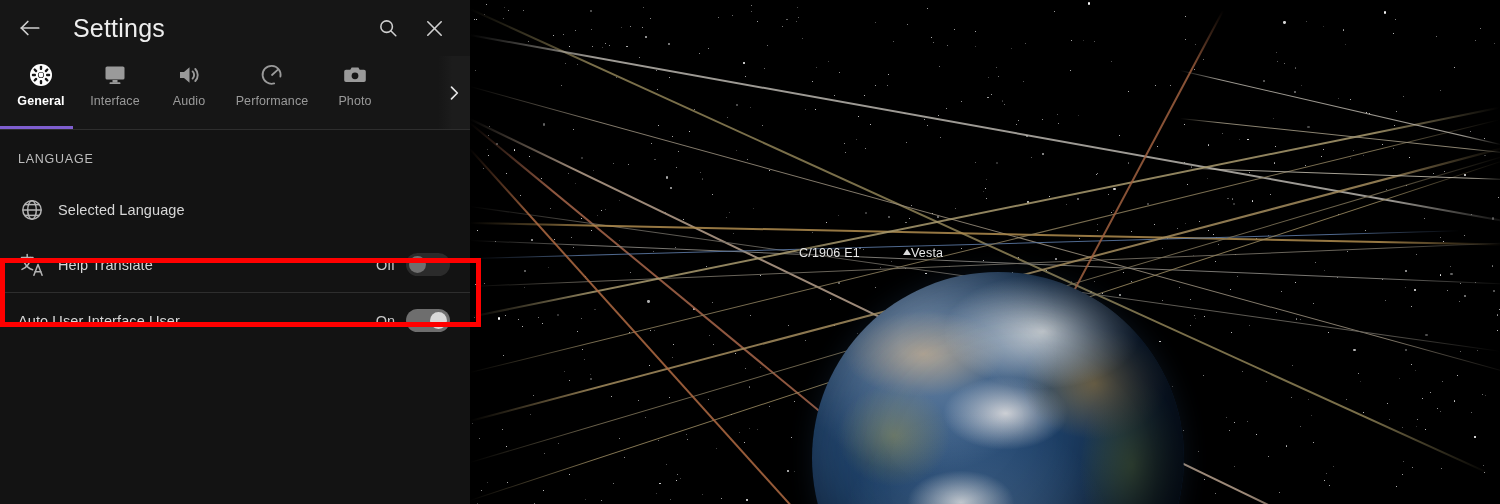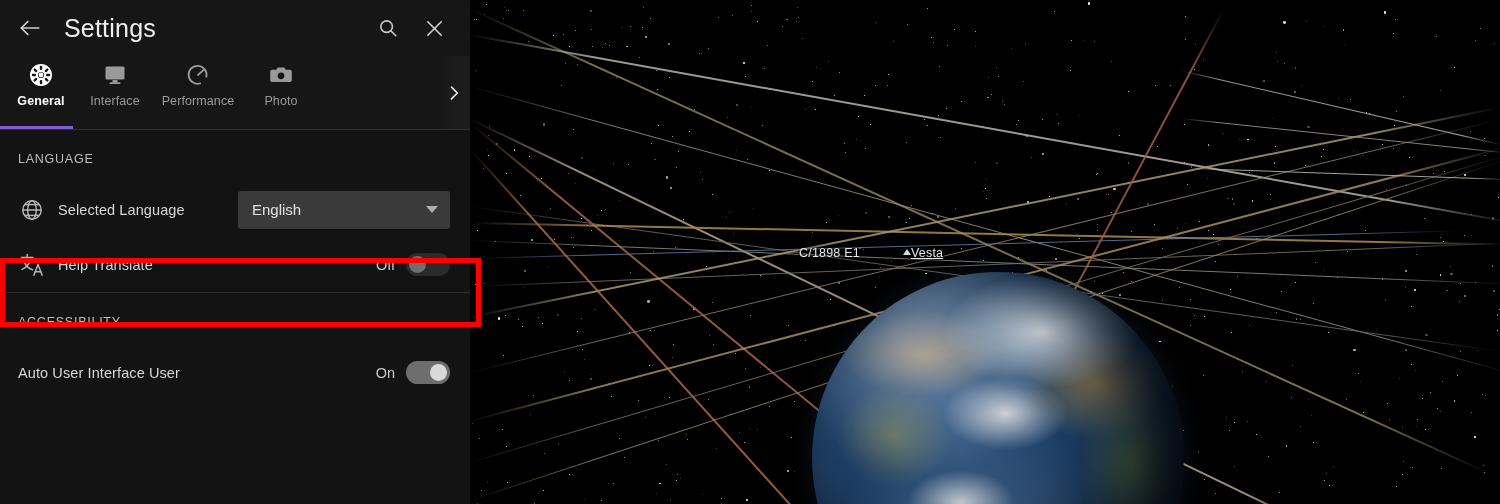--- a/index.html
+++ b/index.html
@@ -88,21 +88,21 @@
     background:#161616;
   }
   .hdr-btn {
     width:44px; height:44px;
     display:flex; align-items:center; justify-content:center;
     color:#cfcfcf; cursor:pointer;
   }
   #back-button { margin-left:8px; }
   #page-title {
     font-size:25px; font-weight:400; color:#eeeeee;
-    margin-left:12px; letter-spacing:.2px;
+    margin-left:21px; letter-spacing:.2px;
   }
   .hdr-spacer { flex:1; }
   #search-button { margin-right:2px; }
   #close-button { margin-right:14px; }
 
   
   #tab-bar {
     position:relative; height:73px;
     background:#161616;
     display:flex; align-items:flex-start;
@@ -857,22 +857,22 @@
         <span class="orbit-line" style="left:470px;top:462px;width:1080px;height:1.4px;background:linear-gradient(to right, rgba(0,0,0,0) 0%, #7e7358 12%, #7e7358 88%, rgba(0,0,0,0) 100%);transform:rotate(-16.5deg);"></span>
         <span class="orbit-line" style="left:470px;top:500px;width:1090px;height:1.4px;background:linear-gradient(to right, rgba(0,0,0,0) 0%, #9b8a60 12%, #9b8a60 88%, rgba(0,0,0,0) 100%);transform:rotate(-18.2deg);"></span>
         <span class="orbit-line" style="left:1180px;top:70px;width:330px;height:1.4px;background:linear-gradient(to right, rgba(0,0,0,0) 0%, #b5b0a6 12%, #b5b0a6 88%, rgba(0,0,0,0) 100%);transform:rotate(13deg);"></span>
         <span class="orbit-line" style="left:1180px;top:118px;width:330px;height:1.3px;background:linear-gradient(to right, rgba(0,0,0,0) 0%, #a39a84 12%, #a39a84 88%, rgba(0,0,0,0) 100%);transform:rotate(6deg);"></span>
         <span class="orbit-line" style="left:1190px;top:168px;width:320px;height:1.4px;background:linear-gradient(to right, rgba(0,0,0,0) 0%, #c3bdae 12%, #c3bdae 88%, rgba(0,0,0,0) 100%);transform:rotate(2deg);"></span>
         <span class="orbit-line" style="left:960px;top:504px;width:560px;height:1.6px;background:linear-gradient(to right, rgba(0,0,0,0) 0%, #a0603f 12%, #a0603f 88%, rgba(0,0,0,0) 100%);transform:rotate(-62deg);"></span>
         <span class="orbit-line" style="left:470px;top:148px;width:760px;height:1.5px;background:linear-gradient(to right, rgba(0,0,0,0) 0%, #b06a42 12%, #b06a42 88%, rgba(0,0,0,0) 100%);transform:rotate(48deg);"></span>
       </div>
     <div id="earth"></div>
     <div id="scene-labels">
-        <span class="planet-label" style="left:799px;top:246px;">C/1898 E1</span>
-        <span class="planet-label" style="left:911px;top:246px;text-decoration:underline;">Vesta</span>
+        <span class="planet-label" style="left:799px;top:246px;">C/1906 E1</span>
+        <span class="planet-label" style="left:911px;top:246px;">Vesta</span>
         <span class="planet-marker" style="left:903px;top:249px;"></span>
       </div>
   </div>
 
   <div id="settings-panel">
 
     <div id="panel-header">
       <div class="hdr-btn" id="back-button">
         <svg width="26" height="26" viewBox="0 0 24 24" fill="none" stroke="currentColor" stroke-width="1.6" stroke-linecap="round" stroke-linejoin="round">
           <line x1="20" y1="12" x2="4" y2="12"></line>
@@ -922,20 +922,30 @@
         <span class="tab-icon">
           <svg width="24" height="24" viewBox="0 0 24 24" fill="currentColor">
             <rect x="2.5" y="3.5" width="19" height="13" rx="1.6"></rect>
             <rect x="9.5" y="17" width="5" height="2.6"></rect>
             <rect x="6.5" y="19.2" width="11" height="1.9" rx=".9"></rect>
           </svg>
         </span>
         <span class="tab-label">Interface</span>
       </div>
 
+      <div class="tab">
+        <span class="tab-icon">
+          <svg width="24" height="24" viewBox="0 0 24 24">
+            <path d="M3 9 h4 l5.5 -4.8 v15.6 L7 15 H3 z" fill="currentColor"></path>
+            <path d="M15.6 8.4 a5 5 0 0 1 0 7.2" stroke="currentColor" stroke-width="1.9" fill="none" stroke-linecap="round"></path>
+            <path d="M18.3 6 a8.6 8.6 0 0 1 0 12" stroke="currentColor" stroke-width="1.9" fill="none" stroke-linecap="round"></path>
+          </svg>
+        </span>
+        <span class="tab-label">Audio</span>
+      </div>
 
 
       <div class="tab wide">
         <span class="tab-icon">
           <svg width="24" height="24" viewBox="0 0 24 24" fill="none" stroke="currentColor" stroke-width="1.8" stroke-linecap="round">
             <path d="M20.4 13.6 A9 9 0 1 0 14.2 20.4"></path>
             <line x1="12" y1="12" x2="18.2" y2="6.4"></line>
           </svg>
         </span>
         <span class="tab-label">Performance</span>
@@ -971,24 +981,20 @@
         <span class="row-icon">
           <svg width="24" height="24" viewBox="0 0 24 24" fill="none" stroke="currentColor" stroke-width="1.5">
             <circle cx="12" cy="12" r="9.2"></circle>
             <ellipse cx="12" cy="12" rx="4.3" ry="9.2"></ellipse>
             <line x1="2.8" y1="12" x2="21.2" y2="12"></line>
             <line x1="4.6" y1="6.6" x2="19.4" y2="6.6"></line>
             <line x1="4.6" y1="17.4" x2="19.4" y2="17.4"></line>
           </svg>
         </span>
         <span class="row-label">Selected Language</span>
-        <div class="dropdown">
-          <span class="dropdown-value">English</span>
-          <span class="caret"></span>
-        </div>
       </div>
 
       <div class="setting-row">
         <span class="row-icon">
           <svg width="26" height="26" viewBox="0 0 26 26" fill="none" stroke="currentColor" stroke-width="1.5" stroke-linecap="round" stroke-linejoin="round">
             <line x1="2.5" y1="5.4" x2="14" y2="5.4"></line>
             <line x1="8.2" y1="2.4" x2="8.2" y2="5.4"></line>
             <path d="M11.6 5.4 C11.2 11 8 15.2 3 17.4"></path>
             <path d="M5.4 10.6 C7.4 14.4 10.6 16.8 13.6 17.8"></path>
             <path d="M14.9 23.2 L19 12.4 L23.1 23.2"></path>
@@ -999,21 +1005,20 @@
         <div class="toggle-wrap">
           <span class="toggle-state">Off</span>
           <div class="toggle off">
             <span class="knob"></span>
           </div>
         </div>
       </div>
 
       <div class="divider"></div>
 
-      <div class="section-header">ACCESSIBILITY</div>
 
       <div class="setting-row">
         <span class="row-label indent-none">Auto User Interface User</span>
         <div class="toggle-wrap">
           <span class="toggle-state">On</span>
           <div class="toggle on">
             <span class="knob"></span>
           </div>
         </div>
       </div>

